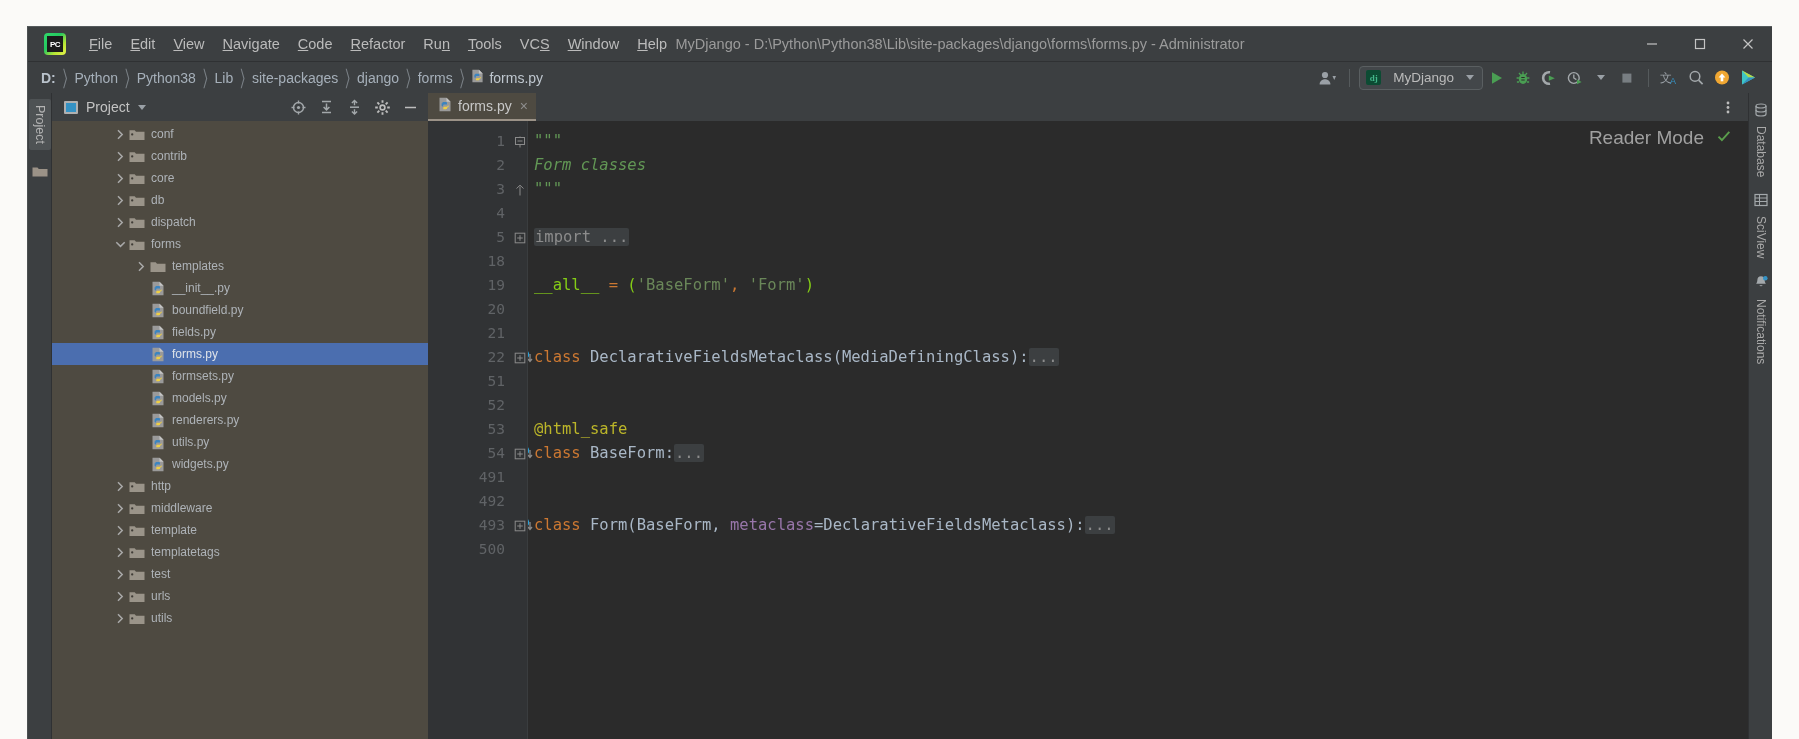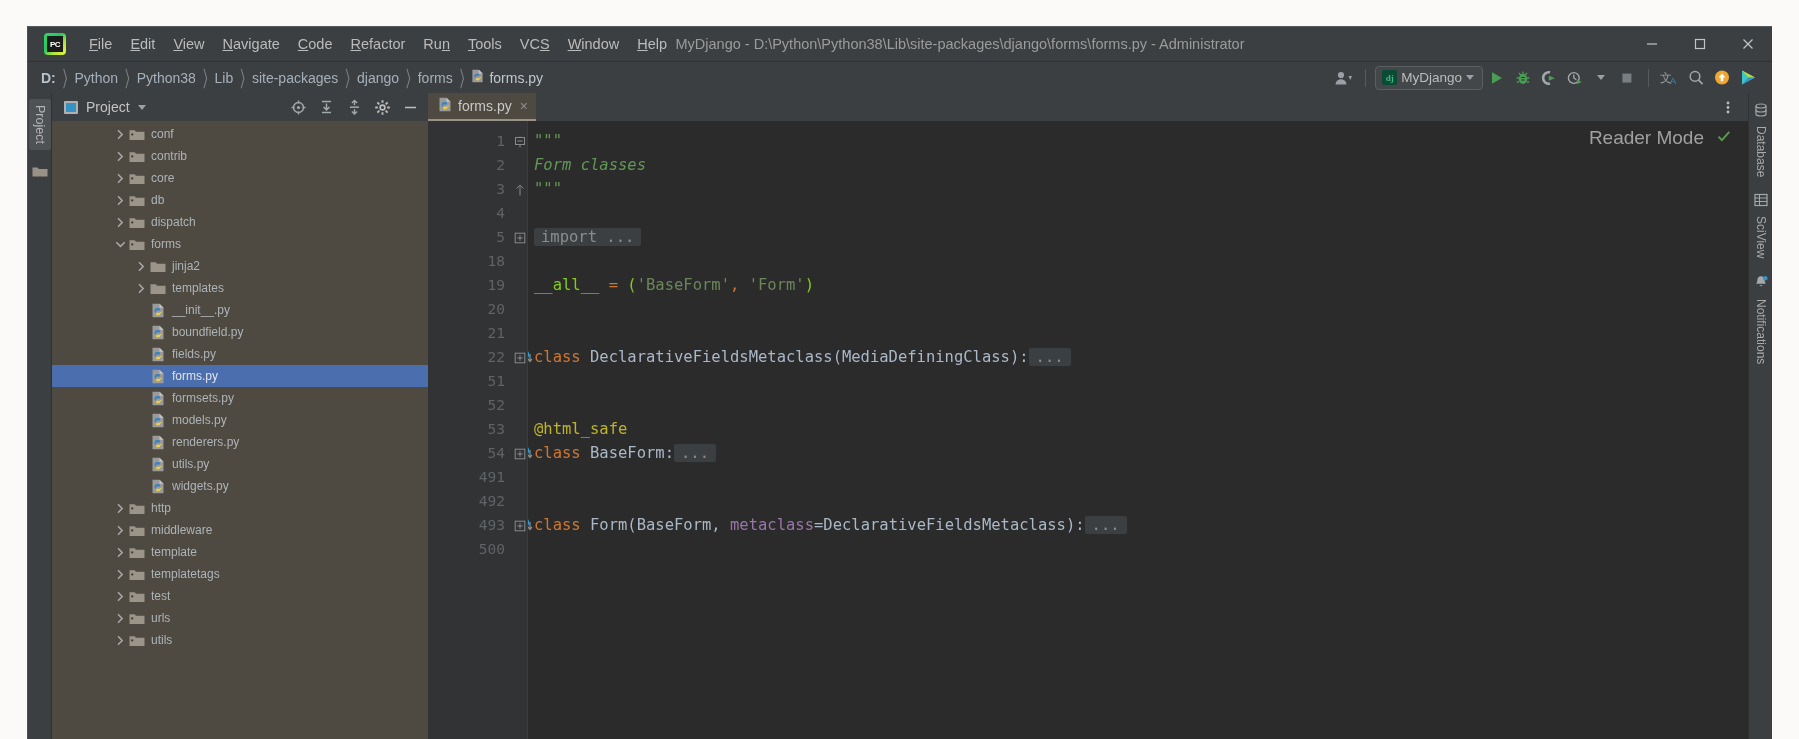--- a/index.html
+++ b/index.html
@@ -86,21 +86,21 @@
   .nav-right {
     margin-left: auto; display: flex; align-items: center;
     padding-right: 12px; gap: 2px;
   }
   .tb-btn {
     display: flex; align-items: center; justify-content: center;
     height: 24px; min-width: 24px; padding: 0 2px; border-radius: 3px;
   }
   .tb-sep { width: 1px; height: 18px; background: #555a5c; margin: 0 7px; }
   .runcfg {
-    display: flex; align-items: center; gap: 4px;
+    display: flex; align-items: center; gap: 12px;
     height: 24px; padding: 0 8px 0 6px;
     border: 1px solid #5a5f61; border-radius: 4px;
     background: #43474a;
   }
   .runcfg-name { color: #bbbbbb; font-size: 13.5px; }
   .dj-icon {
     width: 15px; height: 15px; background: #0c4b33; border-radius: 2px;
     color: #44b78b; font-size: 9px; font-weight: bold;
     display: flex; align-items: center; justify-content: center;
     font-family: "Liberation Serif", serif;
@@ -232,21 +232,21 @@
   .tok-str   { color: #6a8759; }
   .tok-doc   { color: #629755; font-style: italic; }
   .tok-kw    { color: #cc7832; }
   .tok-cls   { color: #a9b7c6; }
   .tok-deco  { color: #bbb529; }
   .tok-kwarg { color: #9876aa; }
   .tok-op    { color: #cc7832; }
   .tok-id    { color: #84cc16; }
   .folded {
     background: #3c3f41; color: #8c8c8c; border-radius: 2px;
-    padding: 0 7px;
+    padding: 0 1px;
   }
   .reader-mode {
     position: absolute; right: 44px; top: 6px;
     color: #a0a0a0; font-size: 19px;
   }
   .inspect-ok { position: absolute; right: 16px; top: 7px; }
 </style>
 </head>
 <body>
 
@@ -523,34 +523,20 @@
                 <path d="M1.3 2.2l4.2 4.2L9.7 2.2" stroke="#a9a9a9" stroke-width="1.5" fill="none"></path>
               </svg>
             </span>
             <span class="ficon">
               <svg width="16" height="13" viewBox="0 0 16 13">
                 <path d="M0.5 2.2h5.2l1.3 1.6h8.5v8.2H0.5z" fill="#9a9489"></path>
                 <circle cx="3.2" cy="6.4" r="1.15" fill="#3f3c36"></circle>
               </svg>
             </span>
             <span class="tree-label">forms</span>
-          </div>
-          <div class="tree-row">
-            <span style="flex: 0 0 81px;"></span>
-            <span class="arrow">
-              <svg width="9" height="11" viewBox="0 0 9 11">
-                <path d="M2 1.3l4.2 4.2L2 9.7" stroke="#a9a9a9" stroke-width="1.5" fill="none"></path>
-              </svg>
-            </span>
-            <span class="ficon">
-              <svg width="16" height="13" viewBox="0 0 16 13">
-                <path d="M0.5 2.2h5.2l1.3 1.6h8.5v8.2H0.5z" fill="#9a9489"></path>
-              </svg>
-            </span>
-            <span class="tree-label">jinja2</span>
           </div>
           <div class="tree-row">
             <span style="flex: 0 0 81px;"></span>
             <span class="arrow">
               <svg width="9" height="11" viewBox="0 0 9 11">
                 <path d="M2 1.3l4.2 4.2L2 9.7" stroke="#a9a9a9" stroke-width="1.5" fill="none"></path>
               </svg>
             </span>
             <span class="ficon">
               <svg width="16" height="13" viewBox="0 0 16 13">

